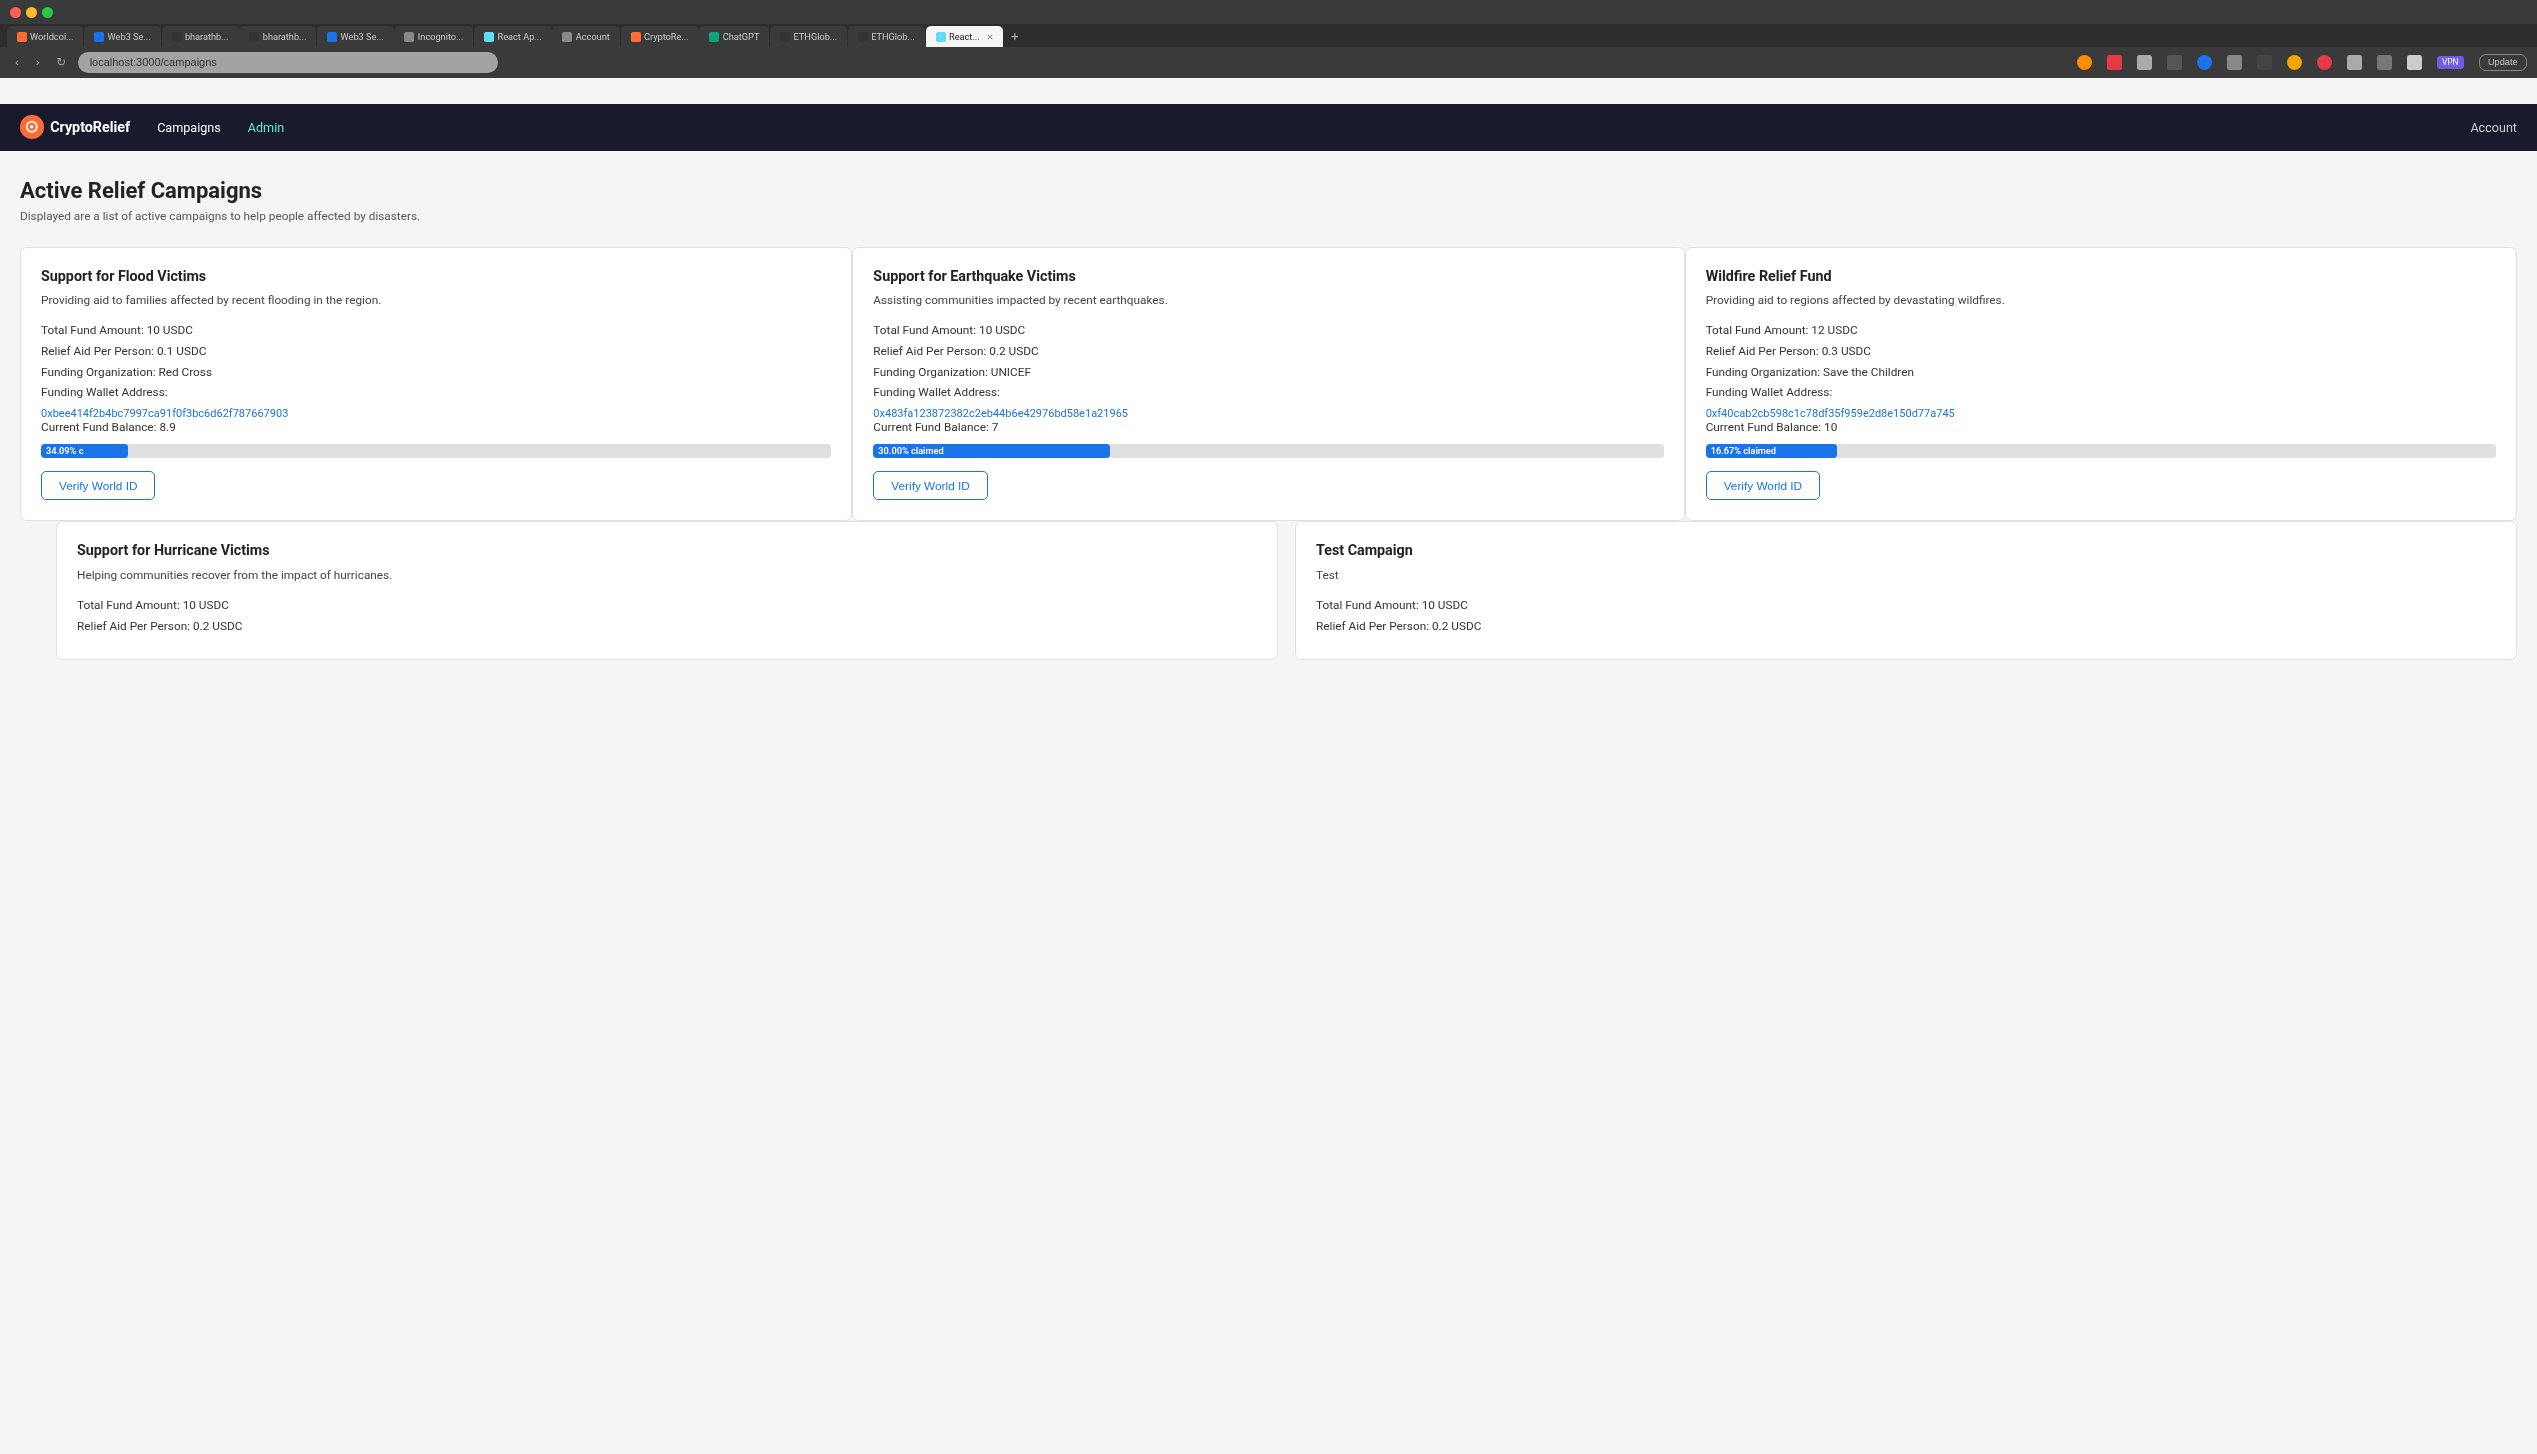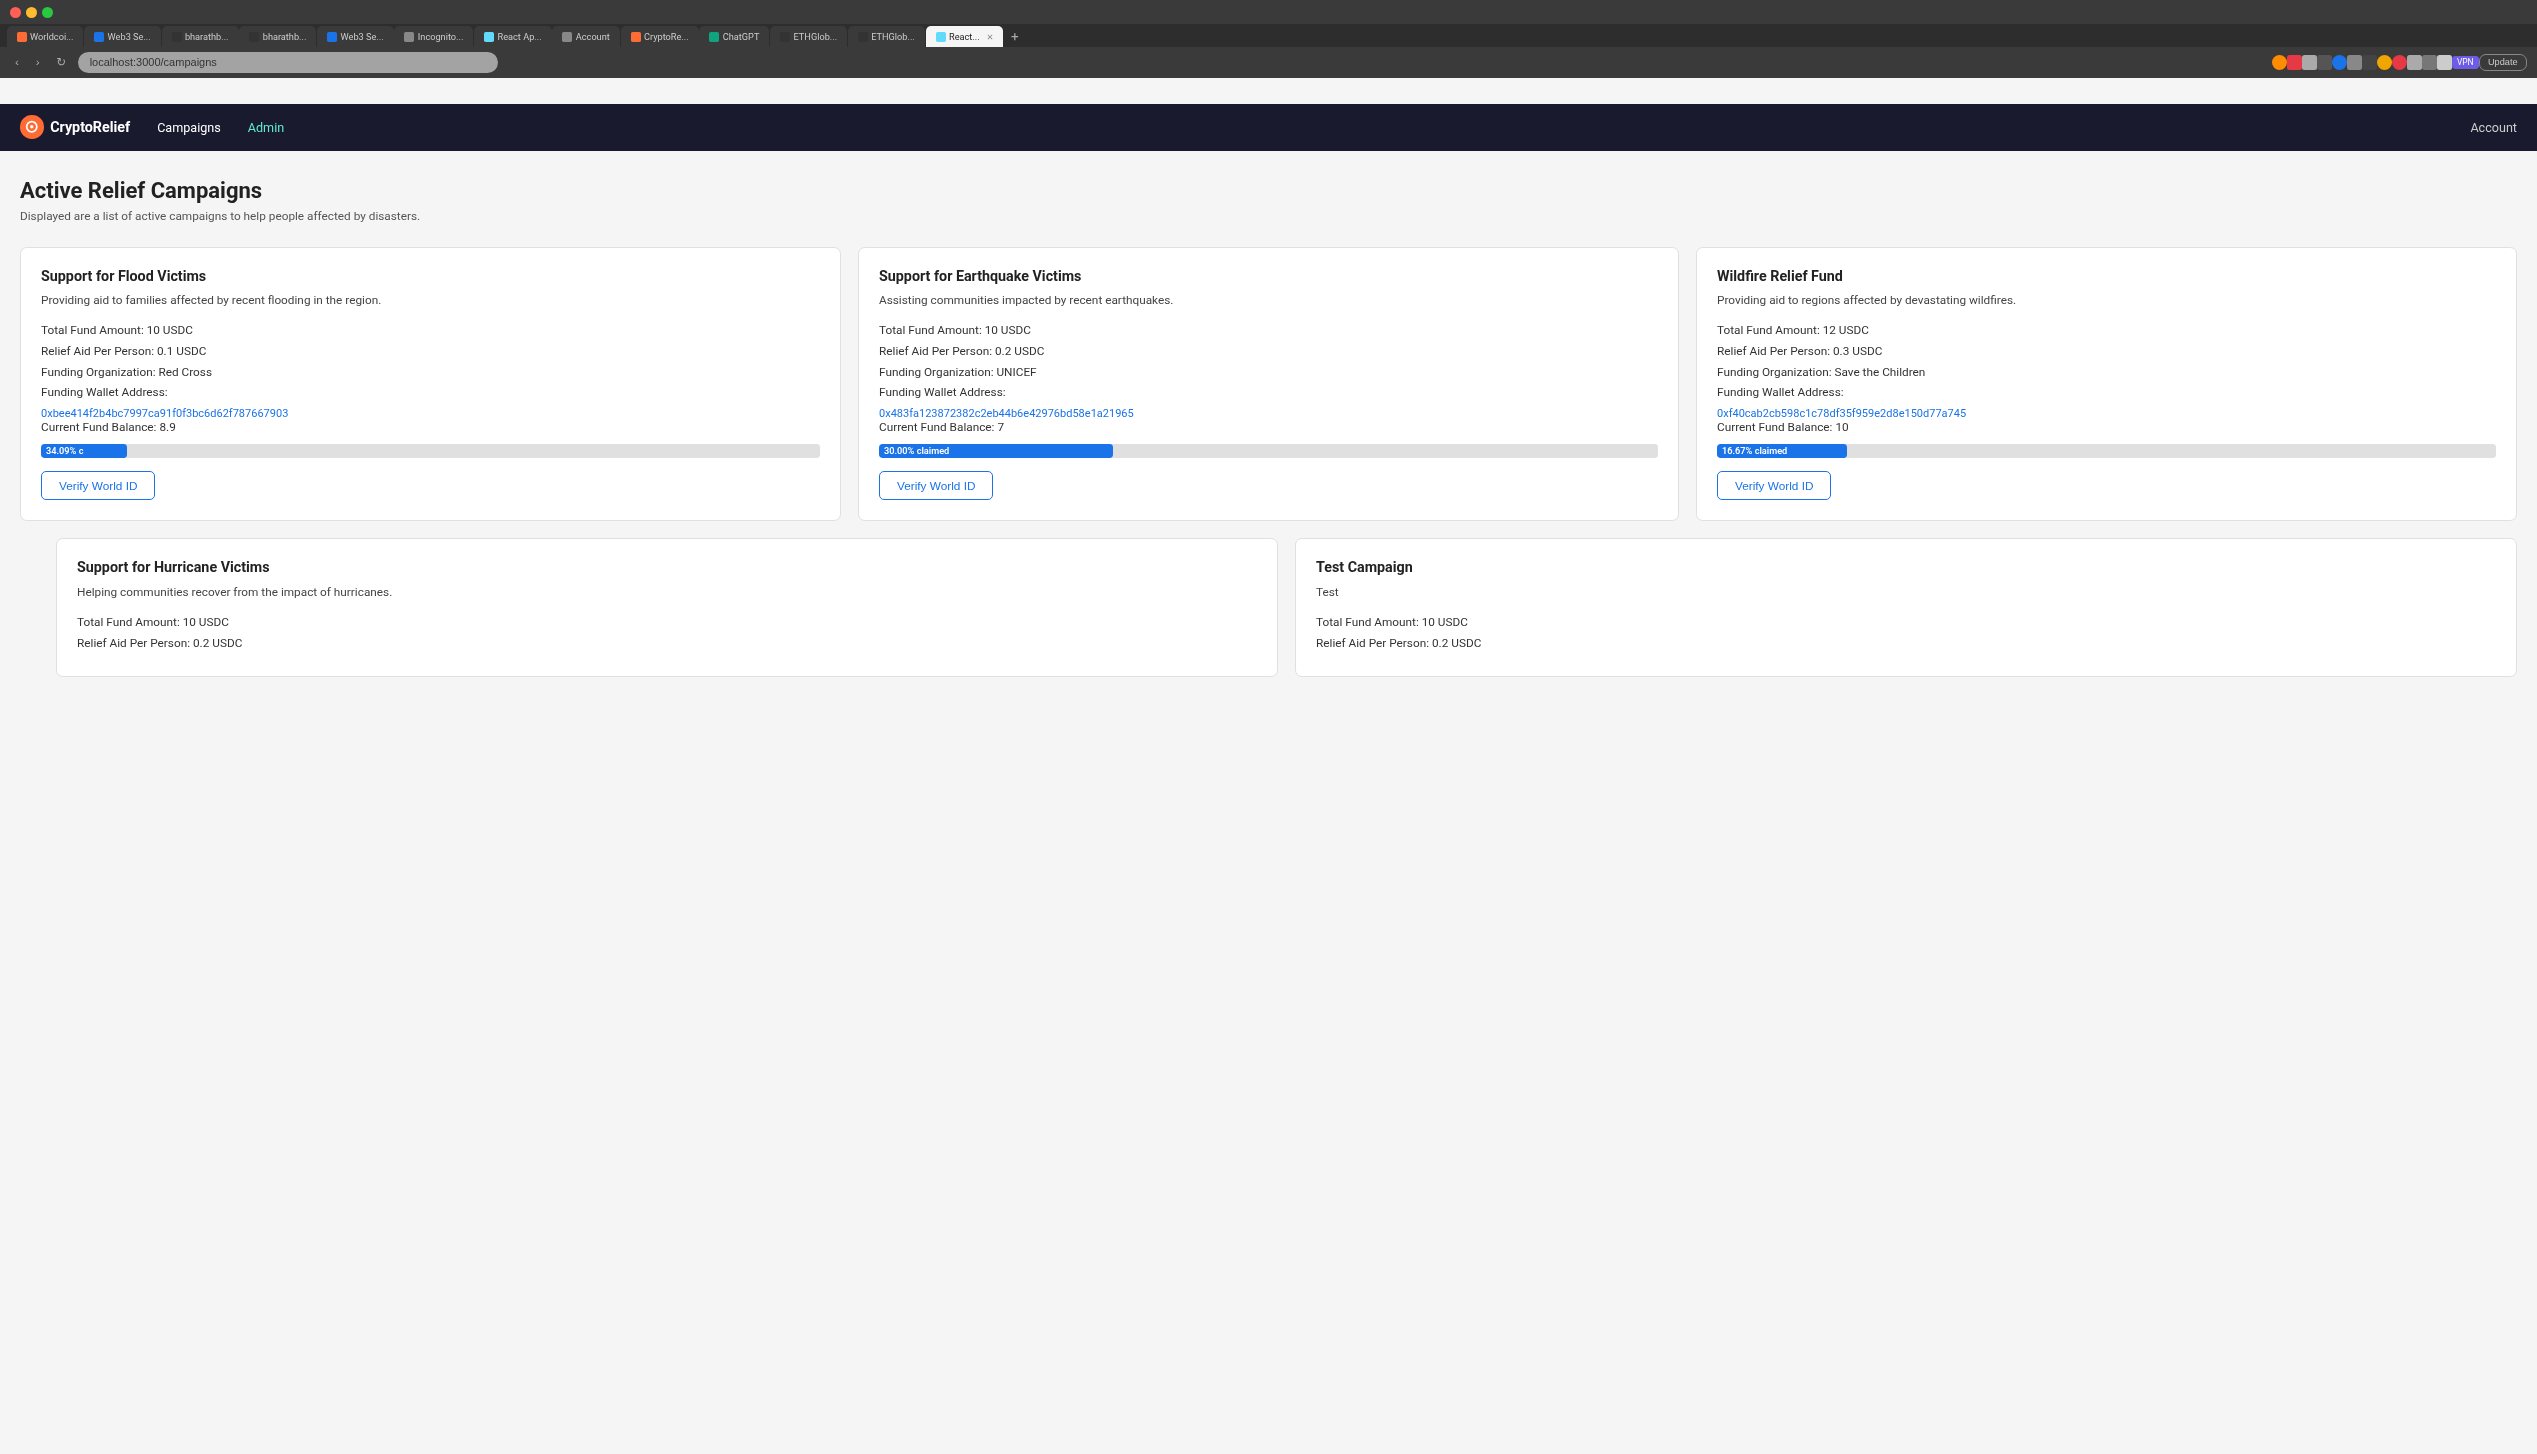--- a/index.html
+++ b/index.html
@@ -14,41 +14,41 @@
     .tl-green { background: #28c840; }
     .tabs-bar { background: #2d2d2d; display: flex; align-items: flex-end; padding: 0 6.7px; overflow: hidden; gap: 0.8px; }
     .tab { background: #3a3a3a; color: #ccc; padding: 5px 10px; border-radius: 5px 5px 0 0; font-size: 9.2px; white-space: nowrap; max-width: 101px; overflow: hidden; text-overflow: ellipsis; display: flex; align-items: center; gap: 3.4px; cursor: pointer; }
     .tab.active { background: #f5f5f5; color: #222; }
     .tab-favicon { width: 10px; height: 10px; border-radius: 1.7px; flex-shrink: 0; }
     .tab-close { margin-left: 3.4px; color: #888; font-size: 8.4px; }
     .tab-new { background: none; color: #aaa; font-size: 13.5px; padding: 3.4px 6.7px; cursor: pointer; }
     .address-bar-row { background: #3a3a3a; display: flex; align-items: center; padding: 5px 10px; gap: 6.7px; }
     .nav-btn { background: none; border: none; color: #aaa; font-size: 11.8px; cursor: pointer; padding: 1.7px 5px; }
     .address-bar { background: #a3a3a3; border-radius: 17px; padding: 4.2px 11.8px; font-size: 11px; color: #333; flex: 1; max-width: 420px; border: none; }
-    .browser-icons { display: flex; gap: 0; margin-left: auto; align-items: center; }
+    .browser-icons { display: flex; gap: 15px; margin-left: auto; align-items: center; }
     .browser-icon { width: 15px; height: 15px; background: #888; border-radius: 2.5px; display: inline-block; }
     .vpn-badge { background: #6c5ce7; color: #fff; font-size: 8.4px; padding: 1.7px 5px; border-radius: 3.4px; }
     .update-btn { background: none; border: 0.8px solid #888; color: #ccc; border-radius: 7px; padding: 2.5px 8.4px; font-size: 9.2px; cursor: pointer; }
 
     
     .app-header { background: #1a1a2e; color: #fff; padding: 0 20px; display: flex; align-items: center; gap: 27px; height: 47px; margin-top: 26px; }
     .app-logo { display: flex; align-items: center; gap: 6.7px; font-weight: 700; font-size: 14.3px; }
     .logo-icon { width: 23.5px; height: 23.5px; background: #ff6b35; border-radius: 50%; display: flex; align-items: center; justify-content: center; }
     .nav-link { color: #5eead4; text-decoration: none; font-size: 12.6px; cursor: pointer; padding: 3.4px 0; }
     .nav-link.active { color: #fff; }
     .header-right { margin-left: auto; display: flex; align-items: center; gap: 13.5px; }
     .account-label { color: #ccc; font-size: 12.6px; }
 
     
     .main-content { padding: 27px 20px; background: #f5f5f5; min-height: calc(100vh - 47px); }
     .page-title { font-size: 22px; font-weight: 700; margin-bottom: 6.7px; }
     .page-subtitle { color: #555; font-size: 11.8px; margin-bottom: 23.5px; }
 
     
-    .cards-grid { display: grid; grid-template-columns: repeat(3, 1fr); gap: 17px; }
+    .cards-grid { display: grid; grid-template-columns: repeat(3, 1fr); }
     .campaign-card { background: #fff; border-radius: 6.7px; border: 0.8px solid #e0e0e0; padding: 20px; }
     .card-title { font-size: 14.3px; font-weight: 700; margin-bottom: 8.4px; }
     .card-desc { color: #444; font-size: 11.8px; margin-bottom: 13.5px; line-height: 1.5; }
     .card-field { font-size: 11.8px; margin-bottom: 6.7px; color: #333; }
     .card-link { color: #1a73e8; text-decoration: none; font-size: 11px; word-break: break-all; }
     .progress-bar-container { background: #e0e0e0; border-radius: 3.4px; height: 13.5px; margin: 10px 0 6.7px; overflow: hidden; }
     .progress-bar { height: 100%; border-radius: 3.4px; display: flex; align-items: center; padding-left: 5px; font-size: 9.2px; color: #fff; font-weight: 600; white-space: nowrap; }
     .progress-blue { background: #1a73e8; }
     .progress-selected { background: #1a73e8; }
     .verify-btn { border: 0.8px solid #1a73e8; color: #1a73e8; background: #fff; border-radius: 5px; padding: 6.7px 17px; font-size: 11.8px; cursor: pointer; margin-top: 6.7px; transition: background 0.15s; }

